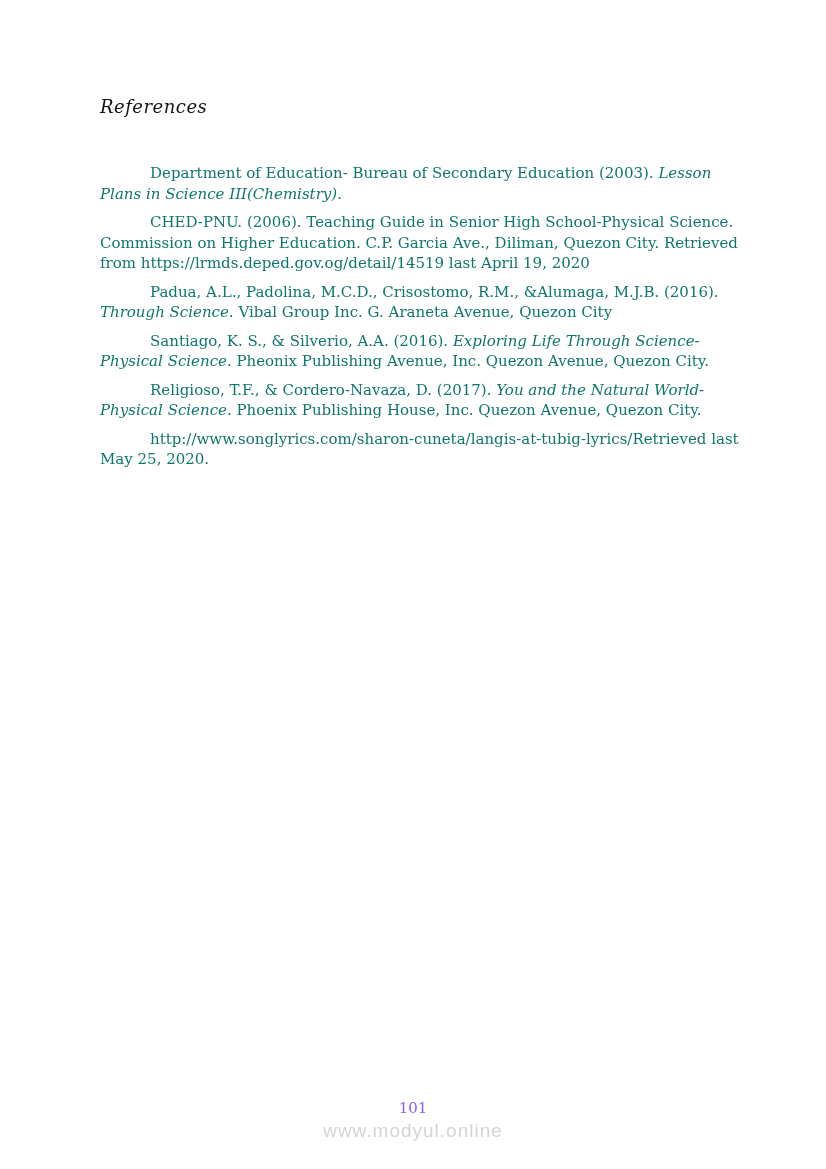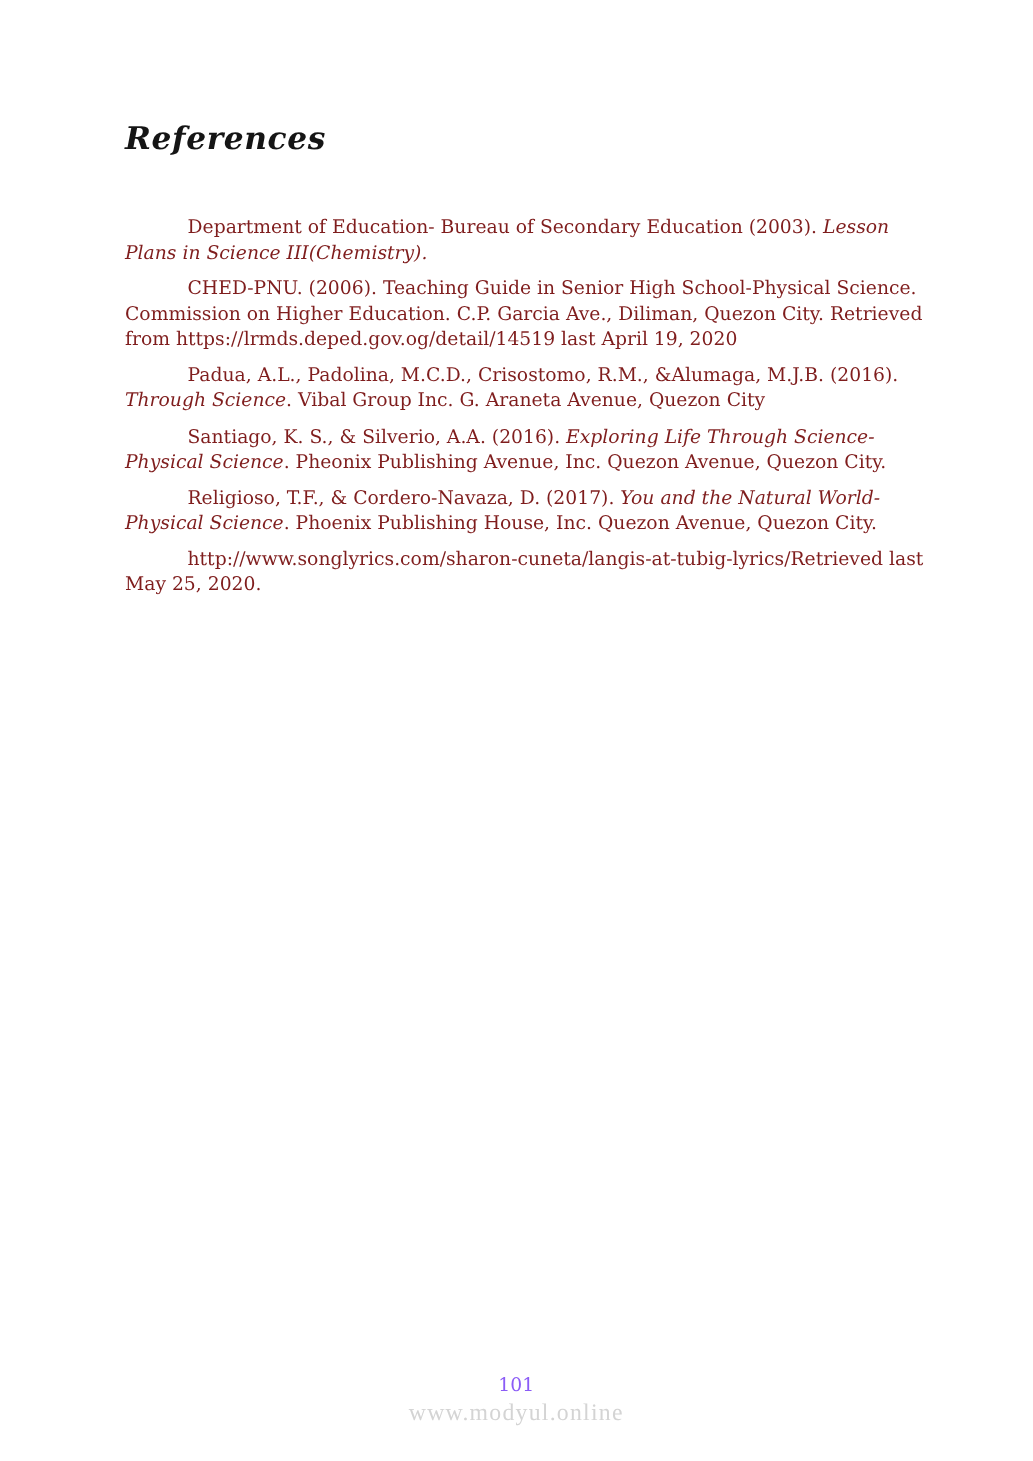--- a/index.html
+++ b/index.html
@@ -13,52 +13,52 @@
     overflow: hidden;
     font-family: "DejaVu Serif", "Liberation Serif", serif;
   }
   .content {
     position: absolute;
     left: 100px;
     top: 96px;
     width: 654px;
   }
   .doc-title {
-    font-size: 25px;
-    font-weight: bold;
+    font-size: 18px;
+    font-weight: normal;
     font-style: italic;
     letter-spacing: 0.5px;
     margin: 0 0 46px 0;
     color: #151515;
   }
   .ref {
     font-size: 15px;
     line-height: 20.5px;
     margin: 0 0 8px 0;
     text-indent: 50px;
     text-align: left;
-    color: #7f1d1d;
+    color: #0f766e;
   }
   .ref em { font-style: italic; }
   .page-number {
     position: absolute;
     top: 1099px;
     left: 0;
     width: 100%;
     text-align: center;
     font-size: 15px;
     color: #8b5cf6;
   }
   .watermark {
     position: absolute;
     top: 1120px;
     left: 0;
     width: 100%;
     text-align: center;
-    font-family: Liberation Serif, serif;
+    font-family: Liberation Sans, sans-serif;
     font-size: 19px;
     letter-spacing: 1px;
     color: #d4d4d4;
   }
 </style>
 </head>
 <body>
 
 <div class="page">
   <div class="content">

